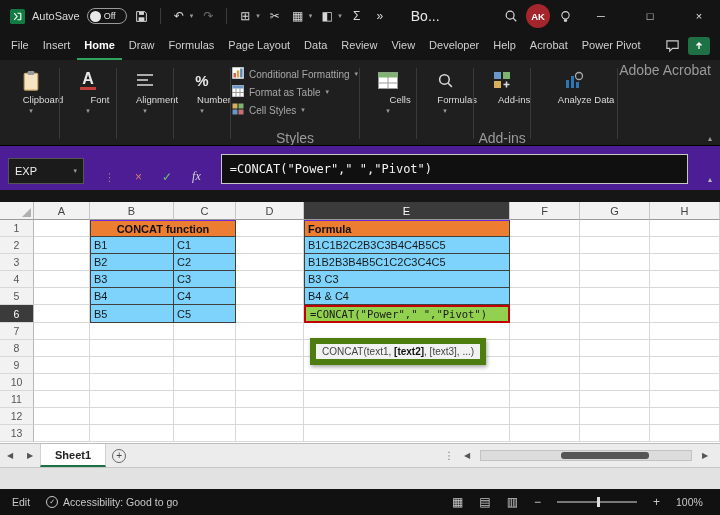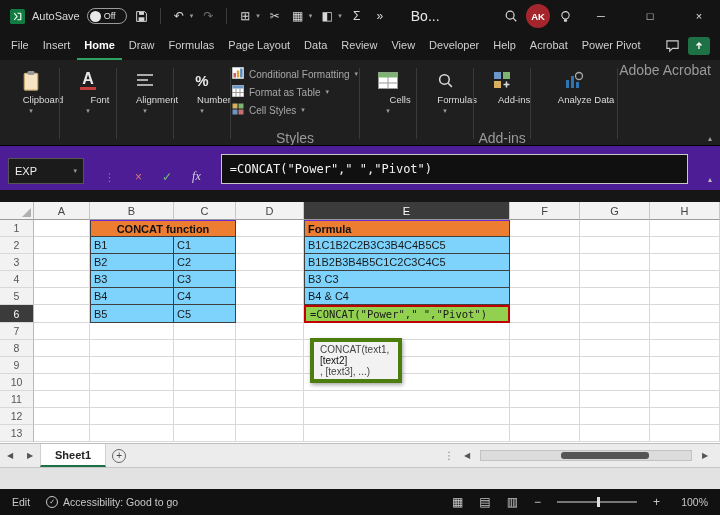--- a/index.html
+++ b/index.html
@@ -70,22 +70,22 @@
   .ch-sel{background:#3b3b3b;color:#fff;}
   .rh-sel{background:#3b3b3b;color:#fff;}
   .w-a{width:56px}.w-b{width:84px}.w-c{width:62px}.w-bc{width:146px}.w-d{width:68px}.w-e{width:206px}.w-f{width:70px}.w-g{width:70px}.w-h{width:70px}
   .fill-orange{background:#ED7D31;font-weight:bold;color:#111;}
   .fill-green{background:#7dd3fc;}
   .center{justify-content:center;}
   .dk{border-right:1px solid #3f3f3f;border-bottom:1px solid #3f3f3f;}
   .dl{border-left:1px solid #3f3f3f;}
   .dt{border-top:1px solid #6d28d9;}
   .edit-cell{border:2px solid #C00000;font-family:"DejaVu Sans Mono",monospace;font-size:10.5px;background:#92D050;padding:0 4px;}
-  .ftooltip{position:absolute;left:310px;top:136px;background:#f2f2f2;border:4px solid #4d7c0f;box-shadow:1px 2px 4px rgba(0,0,0,.35);font-size:10px;color:#444;padding:2px 6px;white-space:pre;display:flex;flex-direction:column;}
-  .tt-bold{font-weight:normal;color:#111;}
+  .ftooltip{position:absolute;left:310px;top:136px;background:#f2f2f2;border:6px solid #4d7c0f;box-shadow:1px 2px 4px rgba(0,0,0,.35);font-size:10px;color:#444;padding:2px 6px;white-space:pre;display:flex;}
+  .tt-bold{font-weight:bold;color:#111;}
 
   
   .tabbar{height:24px;background:#ececec;border-top:1px solid #bdbdbd;display:flex;align-items:stretch;font-size:11px;color:#333;flex:0 0 auto;}
   .navbtn{width:20px;display:flex;align-items:center;justify-content:center;font-size:8px;color:#555;cursor:pointer;}
   .sheettab{background:#fff;border-left:1px solid #d0d0d0;border-right:1px solid #d0d0d0;border-bottom:2px solid #1e7145;display:flex;align-items:center;padding:0 14px;font-weight:bold;color:#222;cursor:pointer;}
   .addsheet{width:26px;display:flex;align-items:center;justify-content:center;cursor:pointer;}
   .pluscirc{width:14px;height:14px;border:1px solid #666;border-radius:50%;font-size:10px;display:flex;align-items:center;justify-content:center;color:#444;line-height:1;}
   .hscroll{margin-left:auto;display:flex;align-items:center;gap:3px;padding-right:5px;}
   .dots{color:#777;font-size:10px;cursor:pointer;}
   .track{width:212px;height:11px;background:#dcdcdc;border:1px solid #c2c2c2;position:relative;cursor:pointer;}
@@ -94,21 +94,21 @@
   .gapstrip{height:22px;background:#e2e2e2;border-top:1px solid #c6c6c6;flex:0 0 auto;}
 
   
   .statusbar{height:26px;background:#111;display:flex;align-items:center;color:#c8c8c8;font-size:10.5px;padding:0 12px;gap:16px;flex:0 0 auto;}
   .acc{display:flex;align-items:center;gap:5px;cursor:pointer;}
   .acc-icon{width:12px;height:12px;border:1px solid #c8c8c8;border-radius:50%;font-size:7px;display:flex;align-items:center;justify-content:center;}
   .sspacer{flex:1;}
   .vicon{font-size:12px;color:#c8c8c8;cursor:pointer;}
   .ztrack{width:80px;height:2px;background:#777;position:relative;cursor:pointer;}
   .zthumb{position:absolute;left:50%;top:-4px;width:3px;height:10px;background:#ddd;}
-  .zpct{width:32px;text-align:right;cursor:pointer;}
+  .zpct{width:32px;cursor:pointer;}
 </style>
 </head>
 <body>
 
 <div class="app">
 
   <div class="titlebar">
     <span class="appicon">
         <svg width="15" height="15" viewBox="0 0 16 16">
           <rect width="16" height="16" rx="2" fill="#107C41"></rect>

